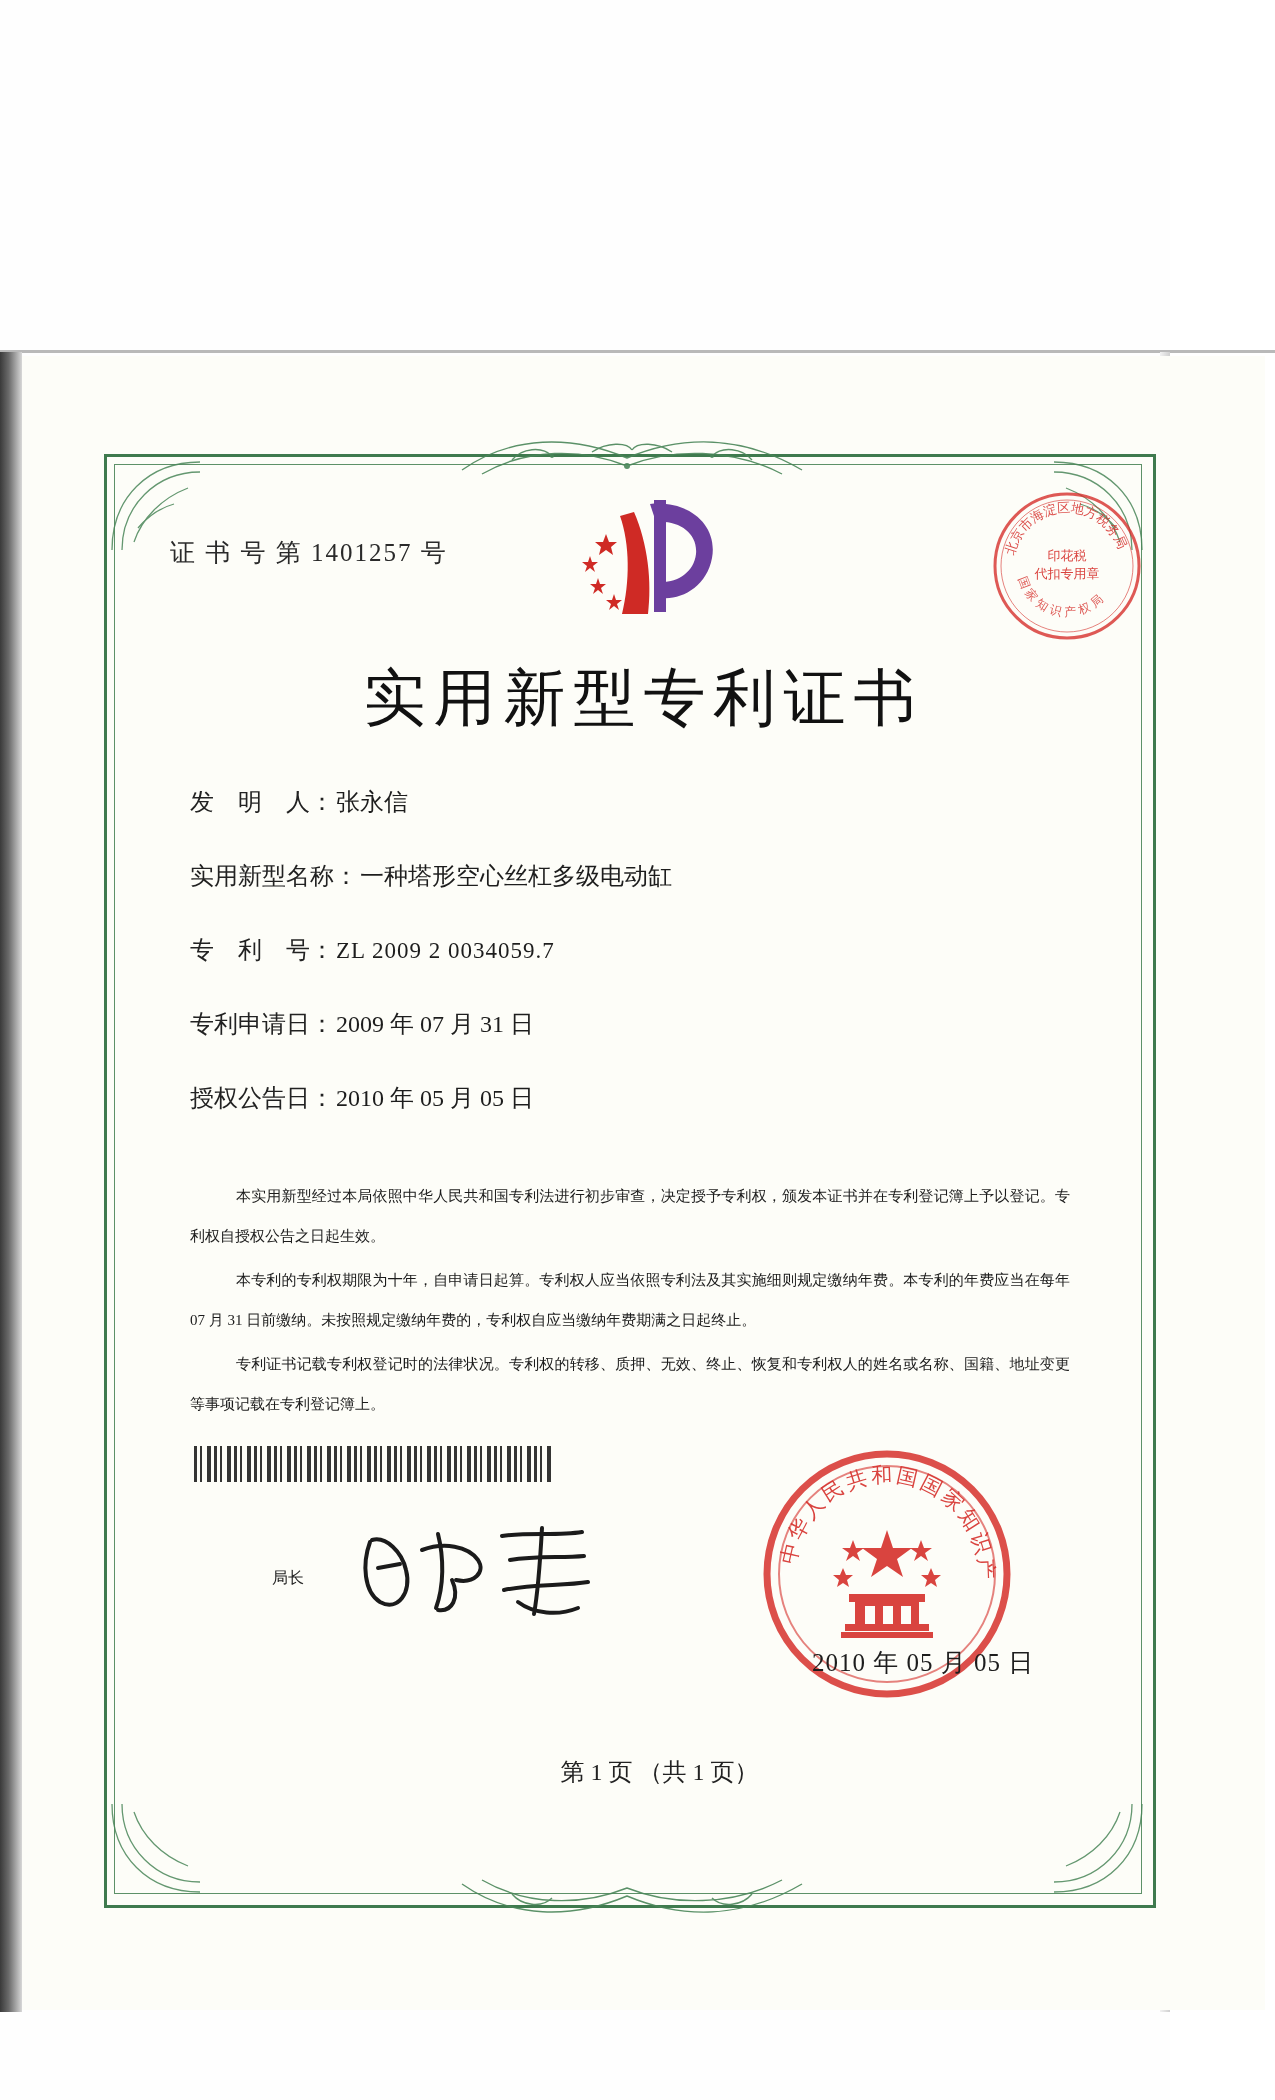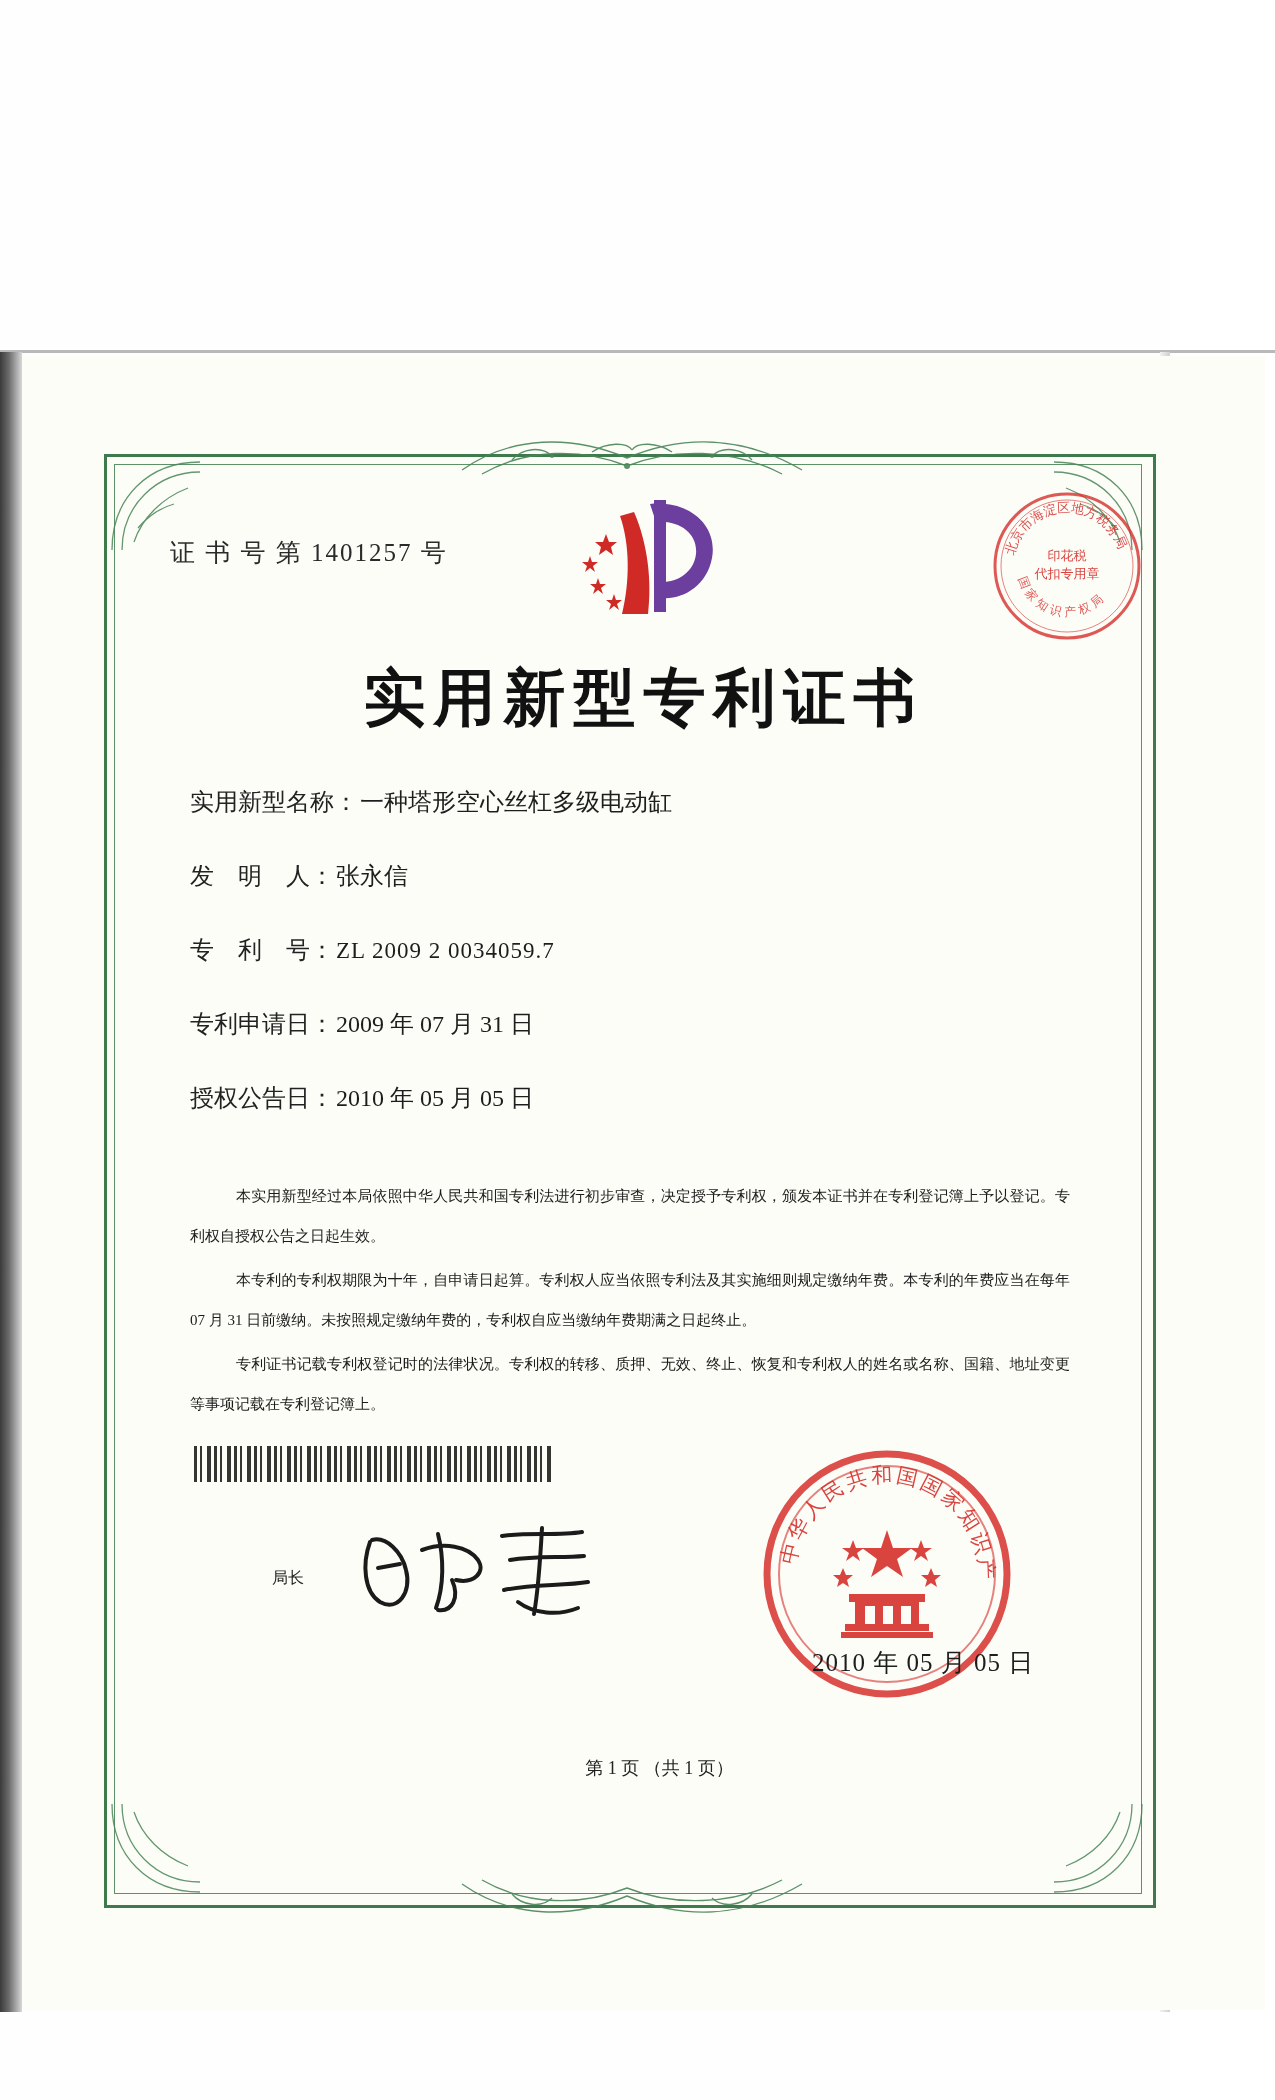--- a/index.html
+++ b/index.html
@@ -130,21 +130,21 @@
   }
   .tax-stamp svg { width:100%; height:100%; display:block; }
 
   
   .main-title {
     position: absolute;
     left: 0; right: 0;
     top: 300px;
     text-align: center;
     font-family: "DejaVu Serif", serif;
-    font-weight: bold;
+    font-weight: normal;
     font-size: 62px;
     letter-spacing: 8px;
     color: #111;
   }
 
   
   .fields {
     position: absolute;
     left: 168px;
     top: 430px;
@@ -237,21 +237,21 @@
     color: #1d1d1d;
     letter-spacing: 1px;
   }
 
   
   .page-footer {
     position: absolute;
     left: 0; right: 0;
     top: 1400px;
     text-align: center;
-    font-size: 18px;
+    font-size: 24px;
     color: #222;
     padding-left: 32px;
   }
 </style>
 </head>
 <body>
 
 <div class="scan-page">
 
   <div class="scan-edge-top"></div>
@@ -365,26 +365,26 @@
         </text>
         <text x="80" y="74" text-anchor="middle" font-size="13" fill="#d6302c" opacity=".9" font-family="DejaVu Sans, sans-serif">印花税</text>
         <text x="80" y="92" text-anchor="middle" font-size="13" fill="#d6302c" opacity=".9" font-family="DejaVu Sans, sans-serif">代扣专用章</text>
       </svg>
     </div>
 
     <div class="main-title">实用新型专利证书</div>
 
     <div class="fields">
       <div class="field-row">
+        <span class="field-label">发    明    人：</span>
+        <span class="field-value">张永信</span>
+      </div>
+      <div class="field-row">
         <span class="field-label">实用新型名称：</span>
         <span class="field-value">一种塔形空心丝杠多级电动缸</span>
-      </div>
-      <div class="field-row">
-        <span class="field-label">发    明    人：</span>
-        <span class="field-value">张永信</span>
       </div>
       <div class="field-row">
         <span class="field-label">专    利    号：</span>
         <span class="field-value value-en">ZL 2009 2 0034059.7</span>
       </div>
       <div class="field-row">
         <span class="field-label">专利申请日：</span>
         <span class="field-value">2009 年 07 月 31 日</span>
       </div>
       <div class="field-row">

